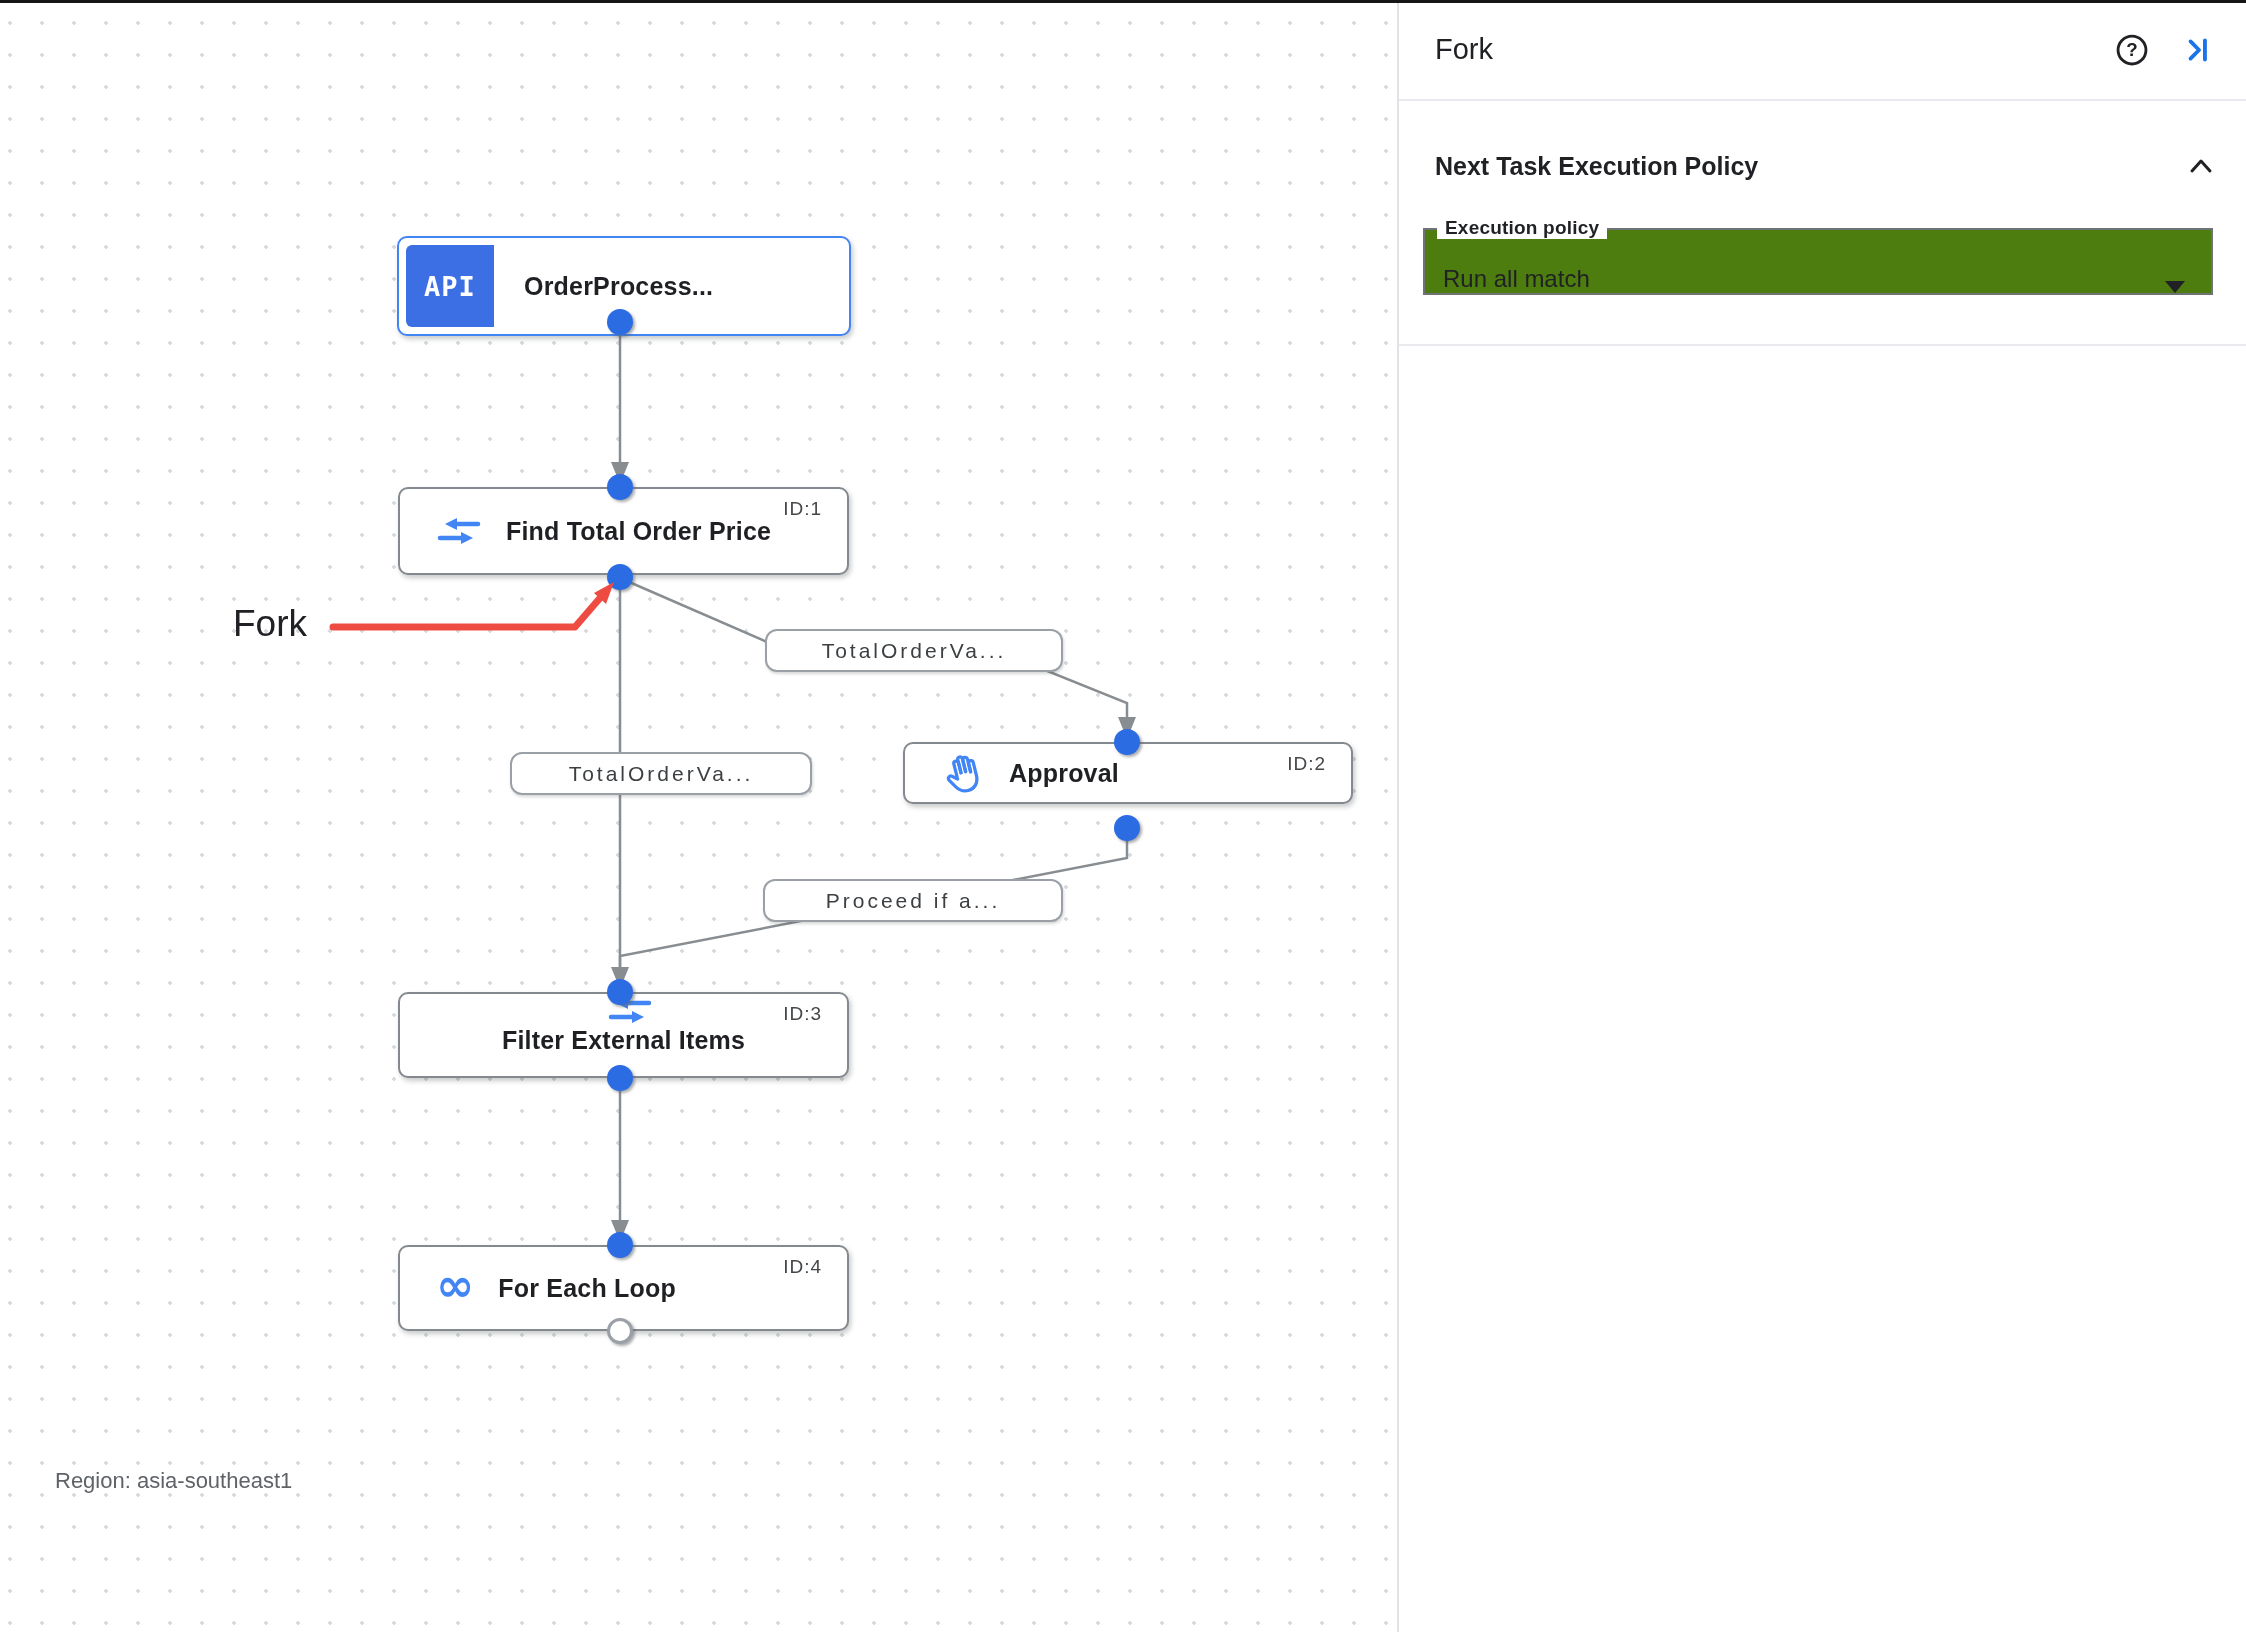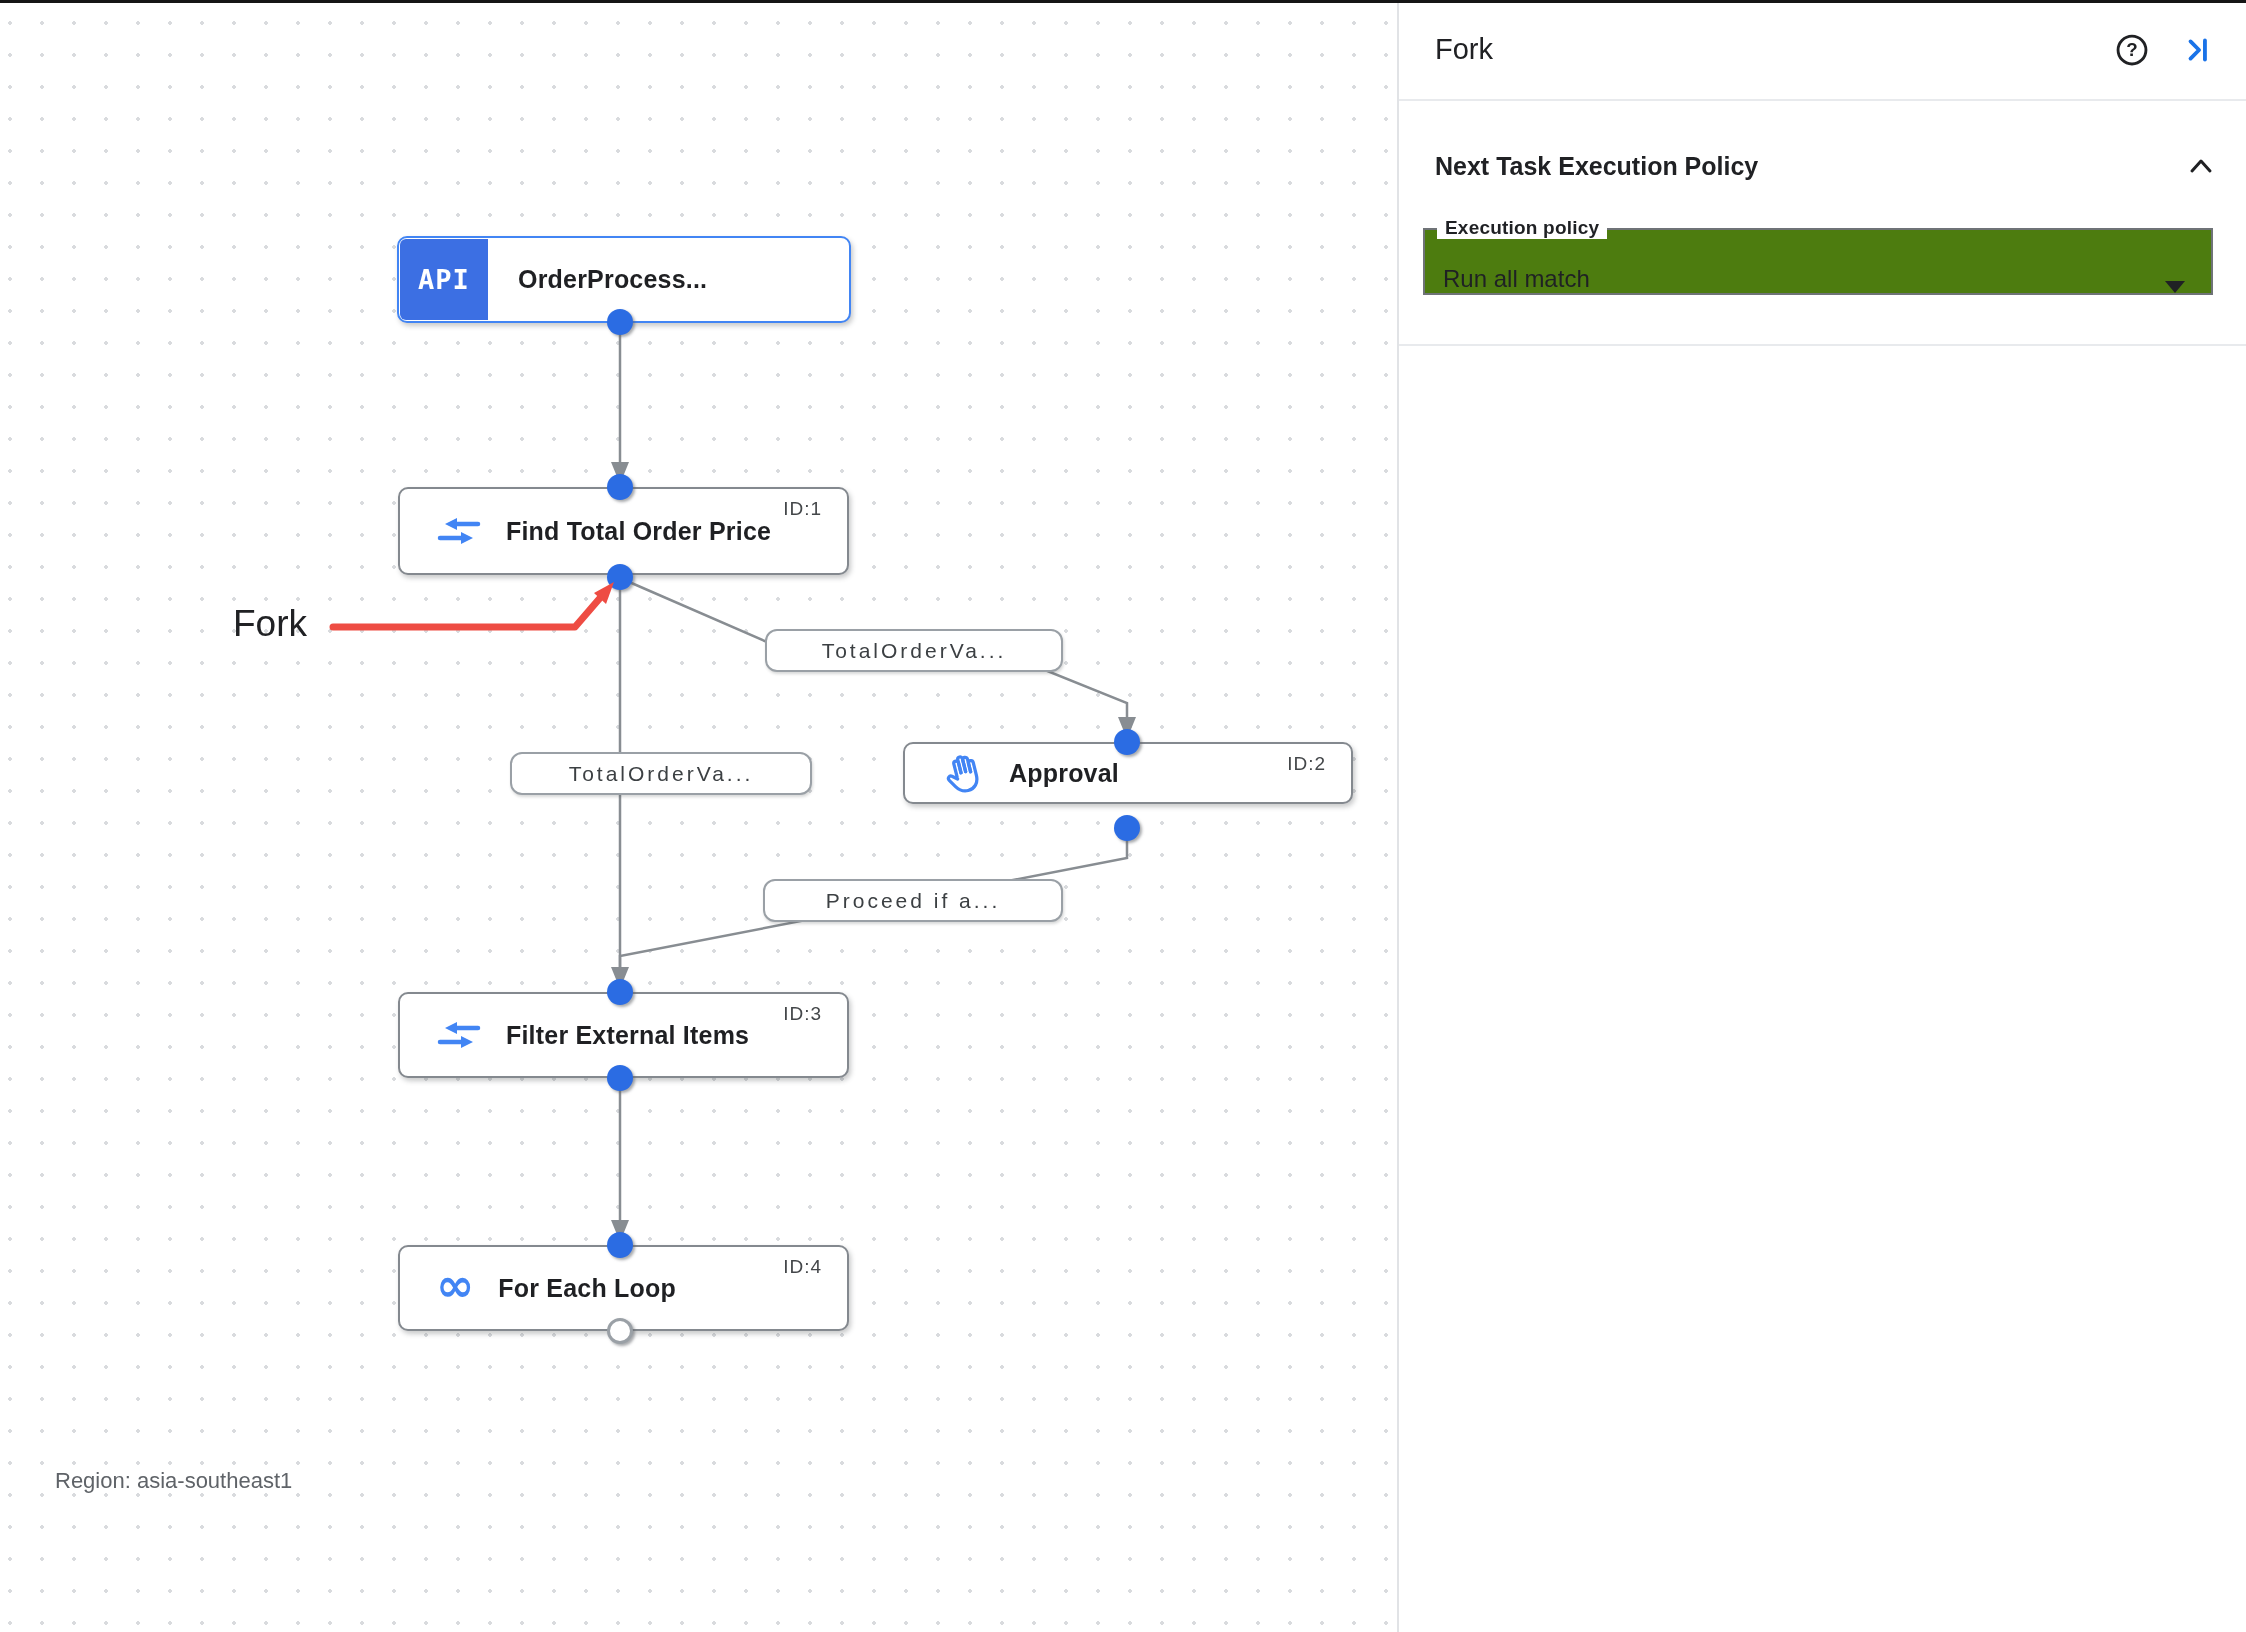--- a/index.html
+++ b/index.html
@@ -15,29 +15,29 @@
   #edge-svg, #annotation-svg { position:absolute; left:0; top:0; width:1397px; height:1632px; }
   #edge-svg { z-index:1; }
   #annotation-svg { z-index:6; pointer-events:none; }
 
   .node { position:absolute; background:#fff; border:2px solid #84898f; border-radius:10px;
           display:flex; align-items:center; box-shadow: 2px 3px 5px rgba(60,64,67,.28); z-index:3; }
   .node-title { font-size:25px; font-weight:bold; color:#1f2023; letter-spacing:.2px; }
   .node-id { position:absolute; top:9px; right:25px; font-size:19px; color:#44474a; letter-spacing:1px; }
   .node-icon { display:flex; align-items:center; justify-content:center; }
 
-  #node-trigger { left:397px; top:236px; width:454px; height:87px; border-color:#4285f4; border-width:2.5px; padding:1px; overflow:hidden; }
+  #node-trigger { left:397px; top:236px; width:454px; height:100px; border-color:#4285f4; border-width:2.5px; padding:7px; overflow:hidden; }
   #node-trigger .api-badge { width:88px; height:100%; background:#3c6fe3; color:#fff; display:flex; align-items:center;
                              justify-content:center; font-family:"DejaVu Sans Mono", monospace; font-weight:bold;
                              font-size:27px; letter-spacing:1px; border-radius:6px 0 0 6px; }
   #node-trigger .node-title { margin-left:30px; }
 
   #node-find   { left:398px; top:487px;  width:451px; height:88px; }
   #node-approval{ left:903px; top:742px; width:450px; height:62px; }
-  #node-filter { left:398px; top:992px;  width:451px; height:86px; }
+  #node-filter { left:398px; top:992px;  width:451px; height:86px;flex-direction:column; }
   #node-foreach{ left:398px; top:1245px; width:451px; height:86px; }
 
   .icon-map { margin-left:36px; margin-right:24px; }
   .icon-hand { margin-left:36px; margin-right:22px; }
   .icon-inf { margin-left:36px; margin-right:24px; font-size:46px; line-height:40px; font-weight:bold; color:#4285f4;
               font-family:"DejaVu Sans", sans-serif; transform:translateY(-3px); }
 
   .port { position:absolute; width:26px; height:26px; border-radius:50%; background:#2b6ce3;
           box-shadow:2px 2px 3px rgba(95,99,104,.55); z-index:5; }
   .port.white { background:#fff; border:3.5px solid #9aa0a6; }

